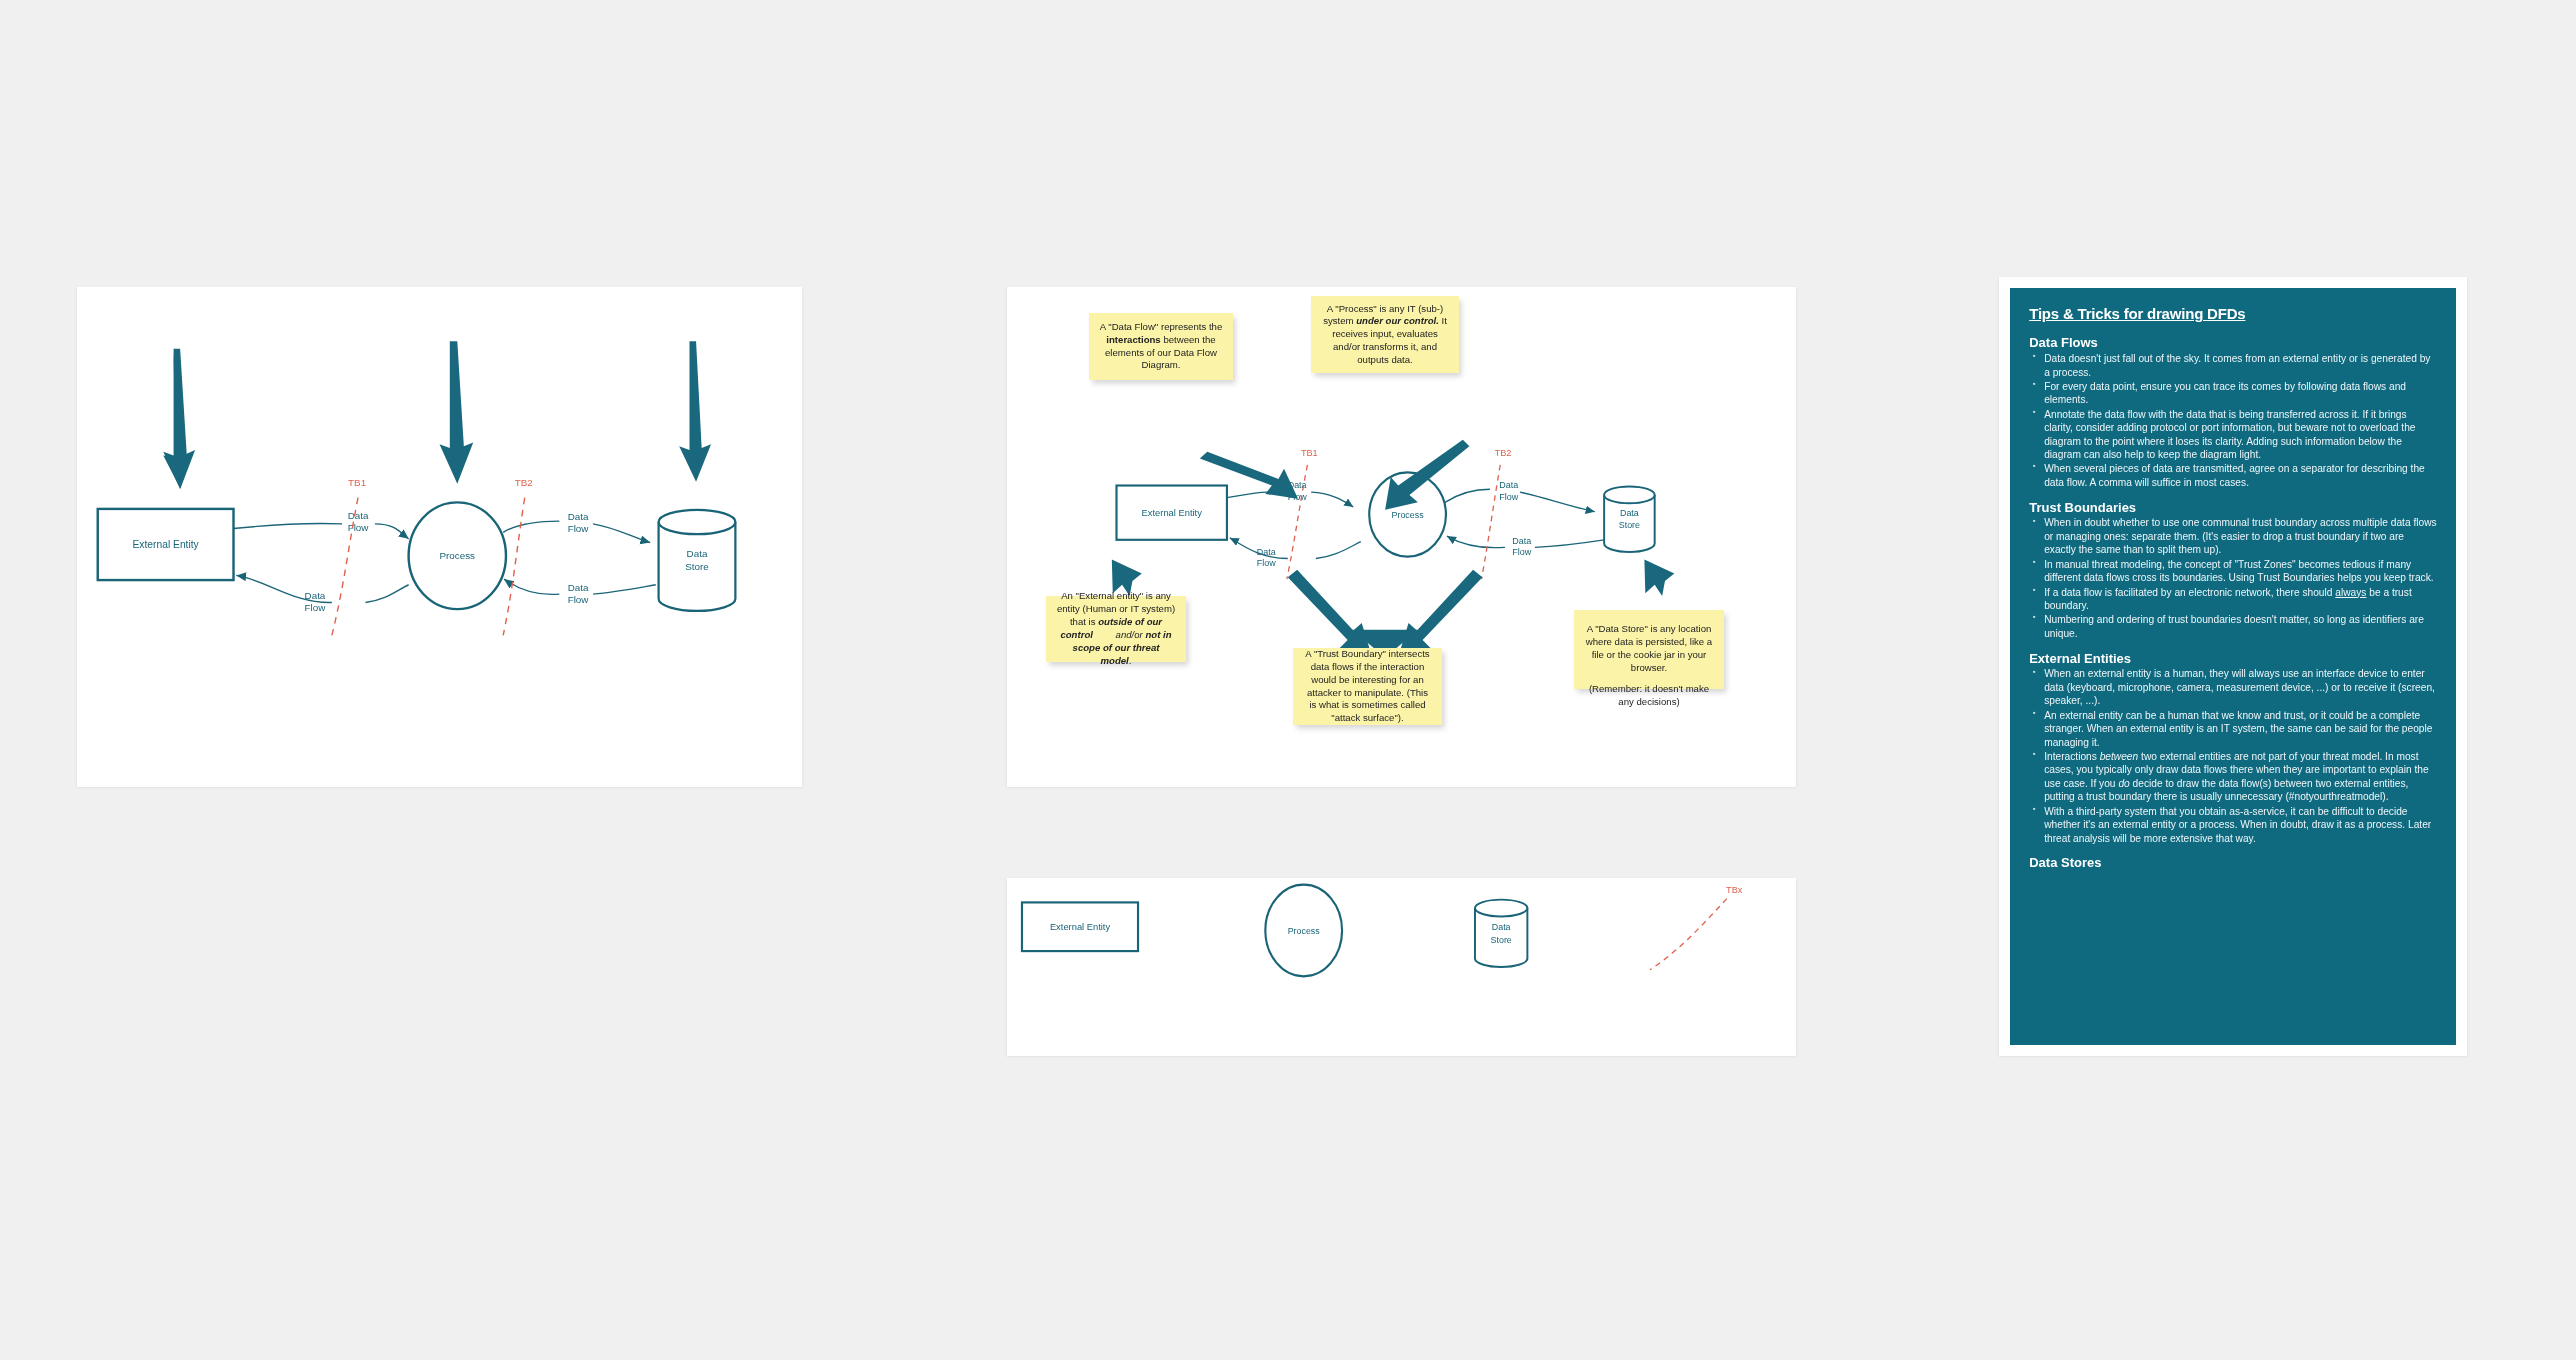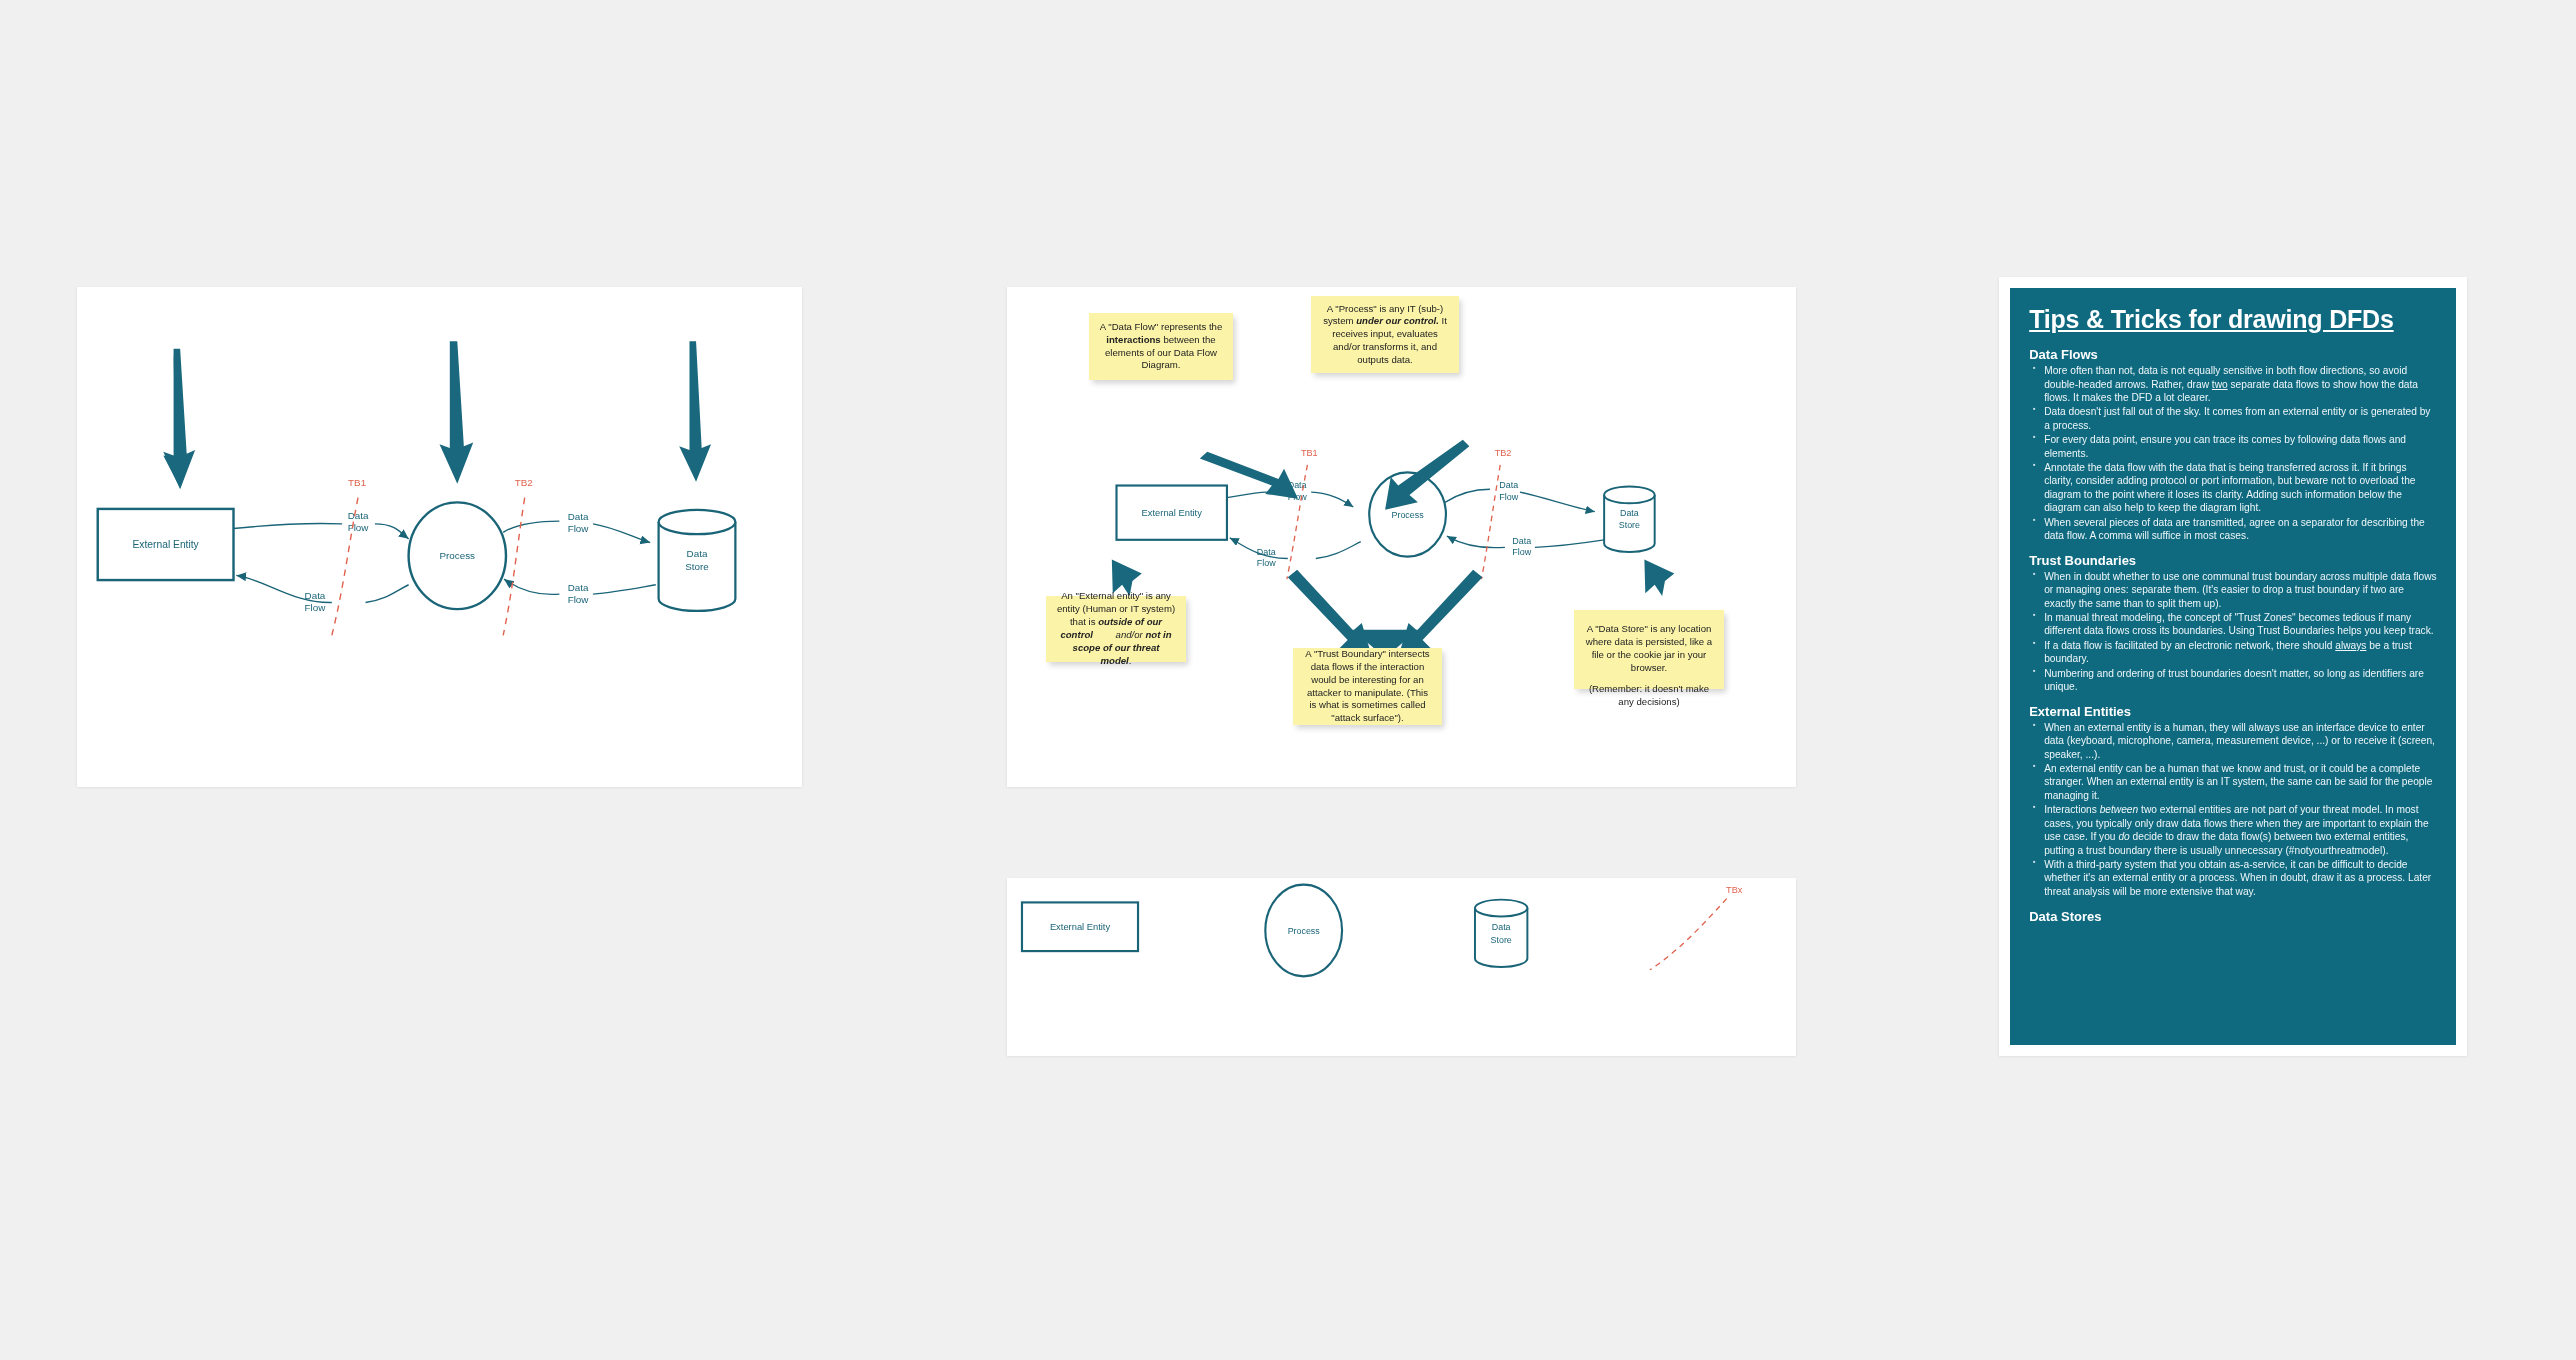--- a/index.html
+++ b/index.html
@@ -36,21 +36,21 @@
     width: 100%;
     height: 100%;
     background: #0f6a80;
     padding: 17px 19px 19px 19px;
     overflow: hidden;
   }
 
   
   .tips-title {
     color: #ffffff;
-    font-size: 25px;
+    font-size: 15px;
     font-weight: bold;
     text-decoration: underline;
     letter-spacing: -0.2px;
     margin-bottom: 13px;
   }
   .tips-section-head {
     color: #ffffff;
     font-size: 13px;
     font-weight: bold;
     margin-top: 10.3px;
@@ -281,21 +281,20 @@
       <text x="777" y="16" text-anchor="middle" font-size="9.8" fill="#e0614d" font-family="Liberation Sans, sans-serif">TBx</text>
     </svg>
   </div>
 
   <div class="panel" id="panel-tips">
     <div class="tips-inner">
       <div class="tips-title">Tips &amp; Tricks for drawing DFDs</div>
       <div id="tips-sections">
           <div class="tips-section-head first">Data Flows</div>
           <ul class="tips-list">
-            <li>More often than not, data is not equally sensitive in both flow directions, so avoid double-headed arrows. Rather, draw <u>two</u> separate data flows to show how the data flows. It makes the DFD a lot clearer.</li>
             <li>Data doesn't just fall out of the sky. It comes from an external entity or is generated by a process.</li>
             <li>For every data point, ensure you can trace its comes by following data flows and elements.</li>
             <li>Annotate the data flow with the data that is being transferred across it. If it brings clarity, consider adding protocol or port information, but beware not to overload the diagram to the point where it loses its clarity. Adding such information below the diagram can also help to keep the diagram light.</li>
             <li>When several pieces of data are transmitted, agree on a separator for describing the data flow. A comma will suffice in most cases.</li>
           </ul>
           <div class="tips-section-head">Trust Boundaries</div>
           <ul class="tips-list">
             <li>When in doubt whether to use one communal trust boundary across multiple data flows or managing ones: separate them. (It's easier to drop a trust boundary if two are exactly the same than to split them up).</li>
             <li>In manual threat modeling, the concept of "Trust Zones" becomes tedious if many different data flows cross its boundaries. Using Trust Boundaries helps you keep track.</li>
             <li>If a data flow is facilitated by an electronic network, there should <u>always</u> be a trust boundary.</li>

